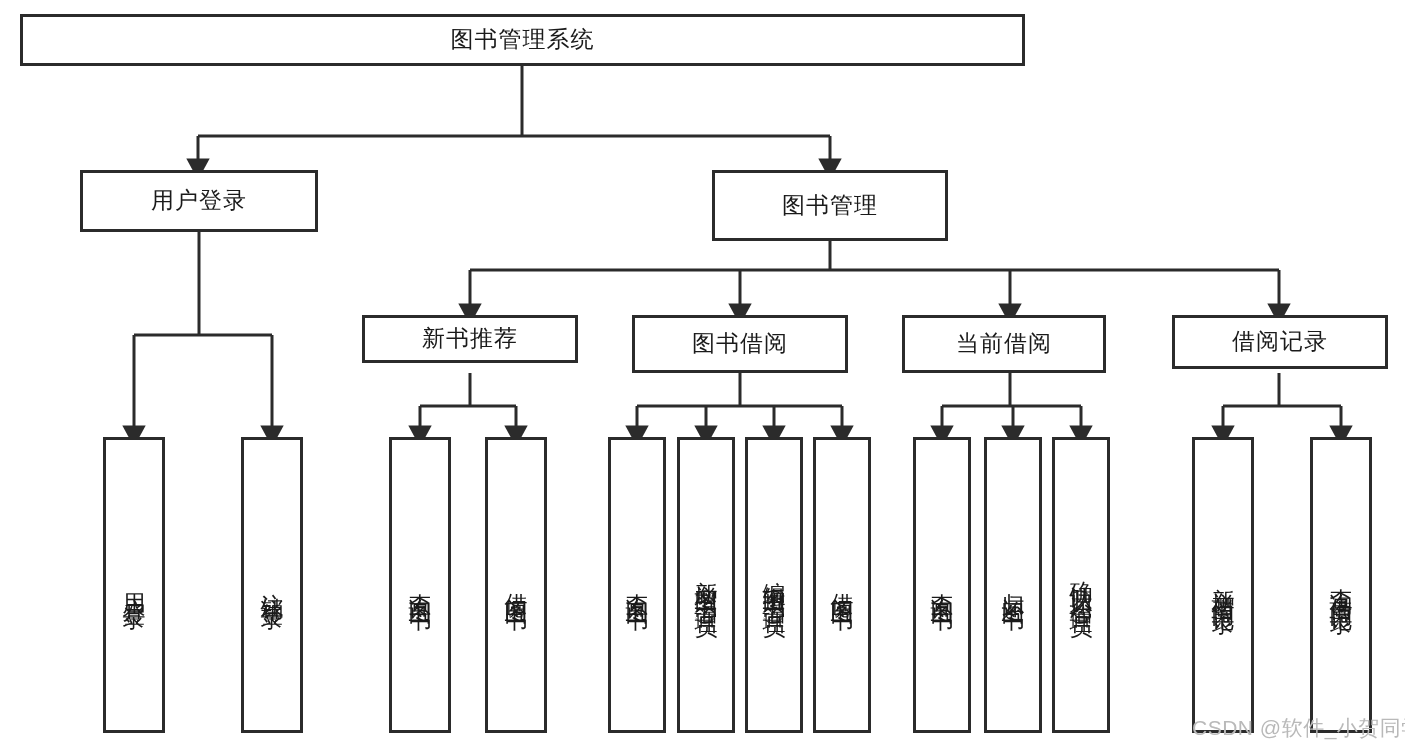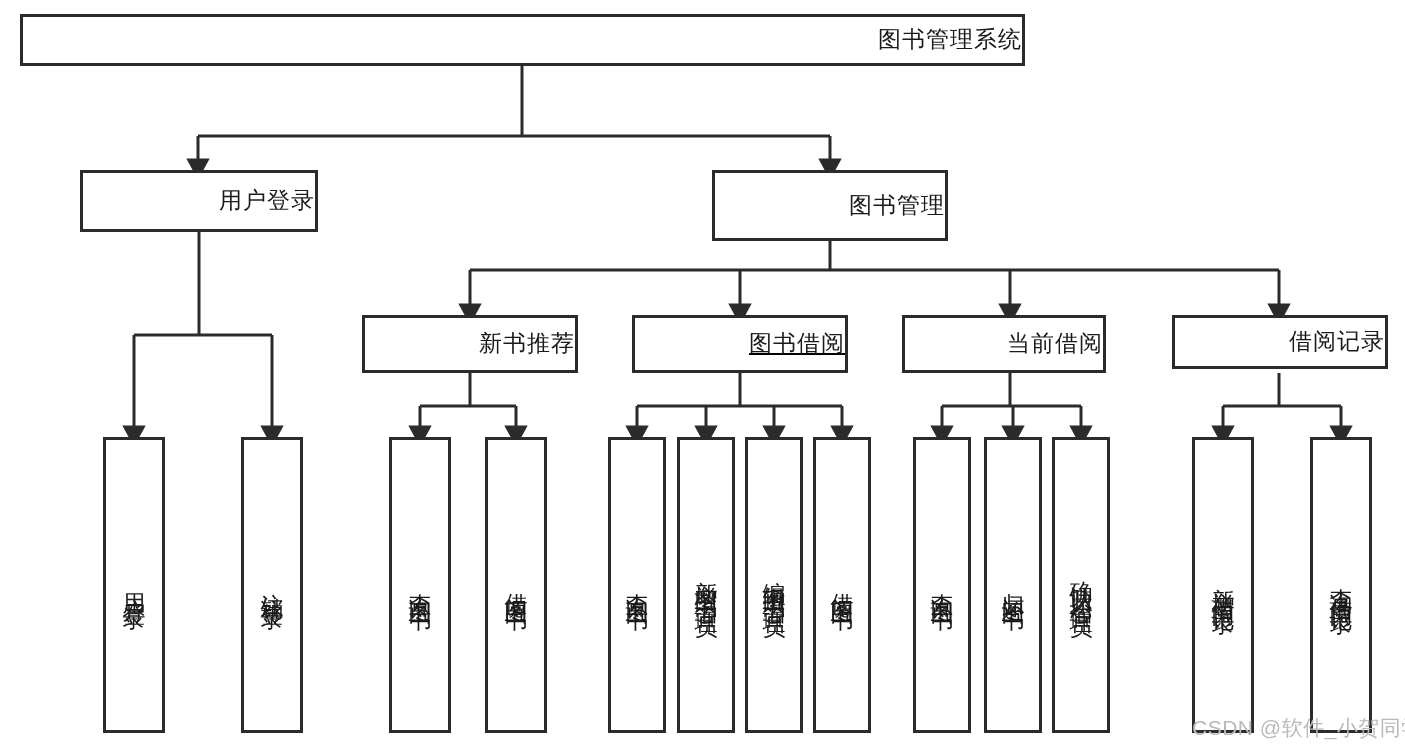--- a/index.html
+++ b/index.html
@@ -21,21 +21,21 @@
     width: 1405px;
     height: 747px;
   }
   .node-box {
     position: absolute;
     box-sizing: border-box;
     border: 3px solid #2b2b2b;
     background: #ffffff;
     display: flex;
     align-items: center;
-    justify-content: flex-end;
+    justify-content: center;
     overflow: hidden;
   }
   .node-label-h {
     font-size: 23px;
     color: #1a1a1a;
     letter-spacing: 1px;
     line-height: 1.1;
     white-space: nowrap;
     text-align: center;
   }
@@ -118,24 +118,24 @@
   <div id="boxes-layer">
       <div class="node-box" style="left: 20px; top: 14px; width: 1005px; height: 52px;">
         <span class="node-label-h">图书管理系统</span>
       </div>
       <div class="node-box" style="left: 80px; top: 170px; width: 238px; height: 62px;">
         <span class="node-label-h">用户登录</span>
       </div>
       <div class="node-box" style="left: 712px; top: 170px; width: 236px; height: 71px;">
         <span class="node-label-h">图书管理</span>
       </div>
-      <div class="node-box" style="left: 362px; top: 315px; width: 216px; height: 58px;">
+      <div class="node-box" style="left: 362px; top: 315px; width: 216px; height: 48px;">
         <span class="node-label-h">新书推荐</span>
       </div>
-      <div class="node-box" style="left: 632px; top: 315px; width: 216px; height: 58px; text-decoration: underline;">
+      <div class="node-box" style="left: 632px; top: 315px; width: 216px; height: 58px;">
         <span class="node-label-h">图书借阅</span>
       </div>
       <div class="node-box" style="left: 902px; top: 315px; width: 204px; height: 58px;">
         <span class="node-label-h">当前借阅</span>
       </div>
       <div class="node-box" style="left: 1172px; top: 315px; width: 216px; height: 54px;">
         <span class="node-label-h">借阅记录</span>
       </div>
       <div class="node-box leaf-box" style="left: 103px; top: 437px; width: 62px; height: 296px;">
         <span class="node-label-v">用户登录</span>

